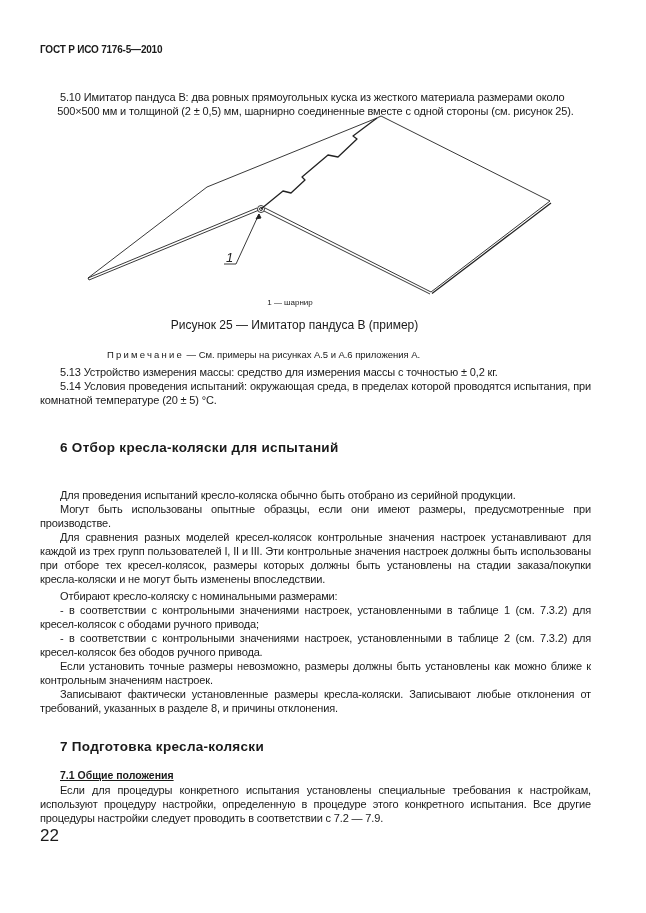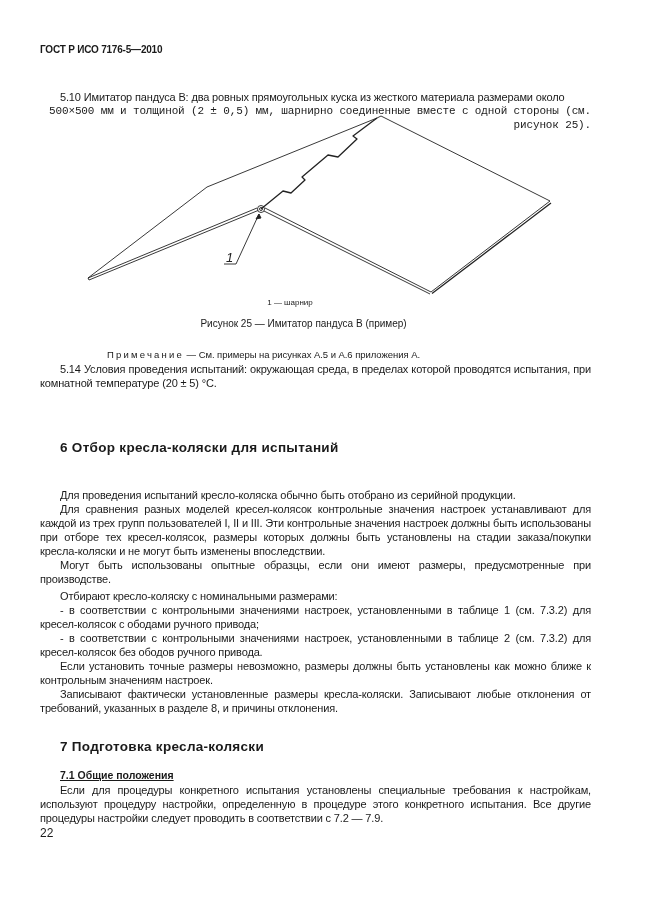--- a/index.html
+++ b/index.html
@@ -9,34 +9,34 @@
   .hdr { position: absolute; left: 40px; top: 44px; font-size: 10px; font-weight: bold; letter-spacing: -0.2px; }
   .txt { position: absolute; left: 40px; width: 551px; font-size: 11px; line-height: 14px;
          text-align: justify; letter-spacing: -0.15px; }
   .txt p { margin: 0; text-indent: 20px; }
   .txt p.last { text-align-last: left; }
   .note { font-size: 9.5px; letter-spacing: -0.05px; }
   .spaced { letter-spacing: 2.2px; padding-left: 47px; }
   .h1 { position: absolute; left: 60px; font-size: 13.5px; font-weight: bold; letter-spacing: 0.3px; }
   .h2 { position: absolute; left: 60px; font-size: 10.5px; font-weight: bold; text-decoration: underline; }
   .cap-legend { position: absolute; left: 0; width: 580px; top: 298px; text-align: center; font-size: 8px; }
-  .cap-title { position: absolute; left: 9px; width: 589px; top: 318px; text-align: center; font-size: 10px; }
-  .pnum { position: absolute; left: 40px; top: 826px; font-size: 12px; }
+  .cap-title { position: absolute; left: 0; width: 589px; top: 318px; text-align: center; font-size: 12px; }
+  .pnum { position: absolute; left: 40px; top: 826px; font-size: 17px; }
   svg.fig { position: absolute; left: 0; top: 0; }
 </style>
 </head>
 <body>
 
 <div class="page">
 
   <div class="hdr">ГОСТ Р ИСО 7176-5—2010</div>
 
   <div class="txt" style="top:90px;">
     <p style="text-align:left;">5.10 Имитатор пандуса В: два ровных прямоугольных куска из жесткого материала размерами около</p>
-    <p style="text-indent:0; text-align:right;font-family:Liberation Mono, monospace;">500×500 мм и толщиной (2 ± 0,5) мм, шарнирно соединенные вместе с одной стороны (см. рисунок 25).</p>
+    <p style="text-indent:0; text-align:center;">500×500 мм и толщиной (2 ± 0,5) мм, шарнирно соединенные вместе с одной стороны (см. рисунок 25).</p>
   </div>
 
   <svg class="fig" width="646" height="320" viewBox="0 0 646 320">
     <g fill="none" stroke="#222" stroke-width="0.9" stroke-linejoin="round">
 
       <polyline points="88,278 207,187 377,118"></polyline>
 
       <line x1="88" y1="278" x2="257" y2="208"></line>
       <line x1="89" y1="280" x2="258" y2="210.5"></line>
       <line x1="88" y1="278" x2="89" y2="280"></line>
@@ -56,29 +56,30 @@
       <polygon points="259,214 256,219 261,218" fill="#222"></polygon>
     </g>
     <text x="226" y="262" font-size="13" font-style="italic" font-family="Liberation Sans, sans-serif" fill="#222">1</text>
   </svg>
 
   <div class="cap-legend">1 — шарнир</div>
   <div class="cap-title">Рисунок 25 — Имитатор пандуса В (пример)</div>
 
   <div class="txt" style="top:345px;">
     <p class="note last" style="margin-top:3px;"><span class="spaced">Примечание</span><span> — См. примеры  на рисунках А.5 и А.6 приложения А.</span></p>
+    <p class="last" style="margin-top:3px;">5.13 Устройство измерения массы: средство для измерения массы с точностью ± 0,2 кг.</p>
     <p class="last">5.14 Условия проведения испытаний: окружающая среда, в пределах которой проводятся испытания, при комнатной температуре (20 ± 5) °С.</p>
   </div>
 
   <div class="h1" style="top:440px;">6 Отбор кресла-коляски для испытаний</div>
 
   <div class="txt" style="top:488px;">
     <p class="last">Для проведения испытаний кресло-коляска обычно быть отобрано из серийной продукции.</p>
+    <p class="last">Могут быть использованы опытные образцы, если они имеют размеры, предусмотренные при производстве.</p>
     <p class="last">Для сравнения разных моделей кресел-колясок контрольные значения настроек устанавливают для каждой из трех групп пользователей I, II и III. Эти контрольные значения настроек должны быть использованы при отборе тех кресел-колясок, размеры которых должны быть установлены на стадии заказа/покупки кресла-коляски и не могут быть изменены впоследствии.</p>
-    <p class="last">Могут быть использованы опытные образцы, если они имеют размеры, предусмотренные при производстве.</p>
     <p class="last" style="margin-top:3px;">Отбирают кресло-коляску с номинальными размерами:</p>
     <p class="last">- в соответствии с контрольными значениями настроек, установленными в таблице 1 (см. 7.3.2) для кресел-колясок с ободами ручного привода;</p>
     <p class="last">- в соответствии с контрольными значениями настроек, установленными в таблице 2 (см. 7.3.2) для кресел-колясок без ободов ручного привода.</p>
     <p class="last">Если установить точные размеры невозможно, размеры должны быть установлены как можно ближе к контрольным значениям настроек.</p>
     <p class="last">Записывают фактически установленные размеры кресла-коляски. Записывают любые отклонения от требований, указанных в разделе 8, и причины отклонения.</p>
   </div>
 
   <div class="h1" style="top:739px;">7 Подготовка кресла-коляски</div>
   <div class="h2" style="top:769px;">7.1 Общие положения</div>
 

